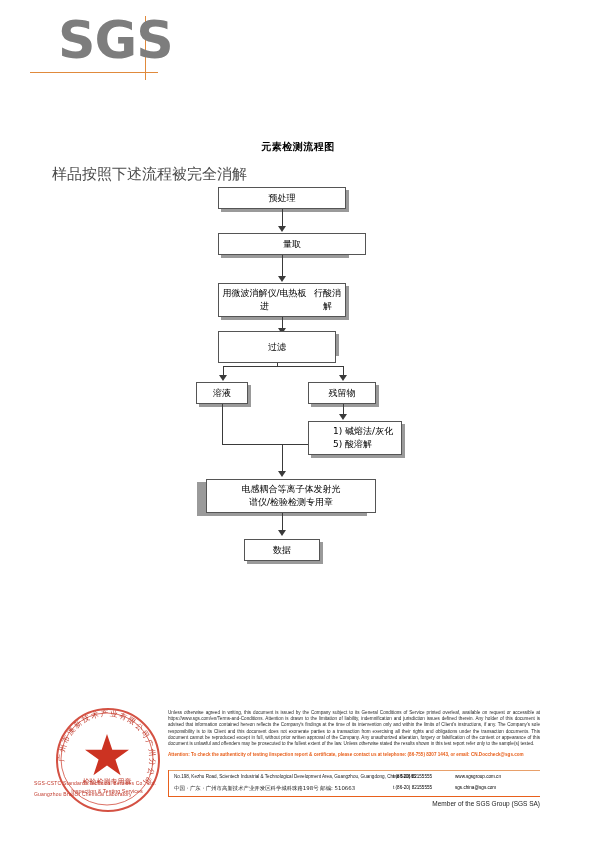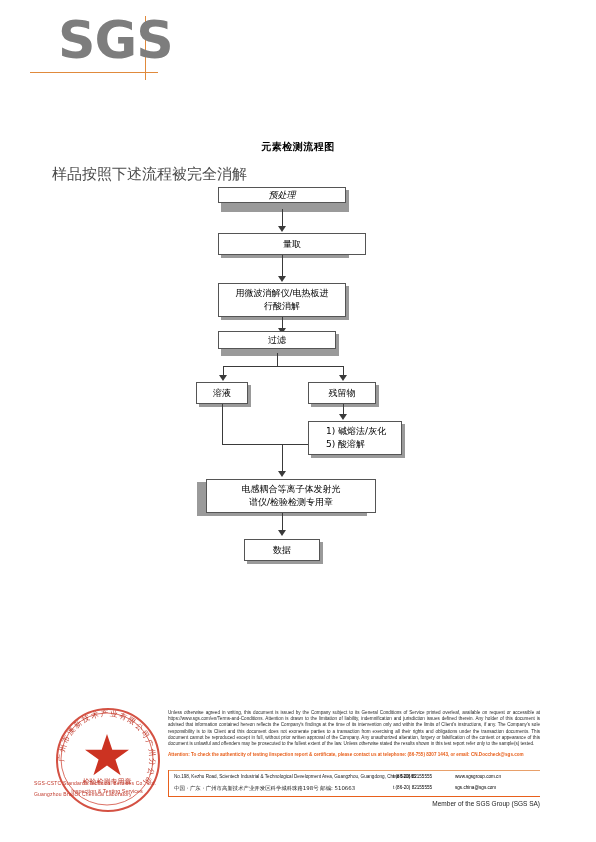--- a/index.html
+++ b/index.html
@@ -131,21 +131,21 @@
     line-height: 13px;
     text-align: center;
     display: flex;
     align-items: center;
     justify-content: center;
     color: #000;
   }
   .box.left-align {
     text-align: left;
     justify-content: flex-start;
-    padding-left: 17px;
+    padding-left: 24px;
   }
   .shadow-box {
     position: absolute;
     background: #9a9a9a;
     z-index: 0;
   }
   .box { z-index: 1; }
   .ln { position: absolute; background: #3a3a3a; z-index: 0; }
   .ln.v { width: 1px; }
   .ln.h { height: 1px; }
@@ -261,39 +261,39 @@
     <div class="logo-text">SGS</div>
   </div>
 
 
   <div class="doc-title">元素检测流程图</div>
   <div class="note">样品按照下述流程被完全消解</div>
 
   <div class="flow">
 
     <div class="shadow-box" style="left:221px;top:190px;width:128px;height:22px;"></div>
-    <div class="box" style="left:218px;top:187px;width:128px;height:16px;font-style:italic;">预处理</div>
+    <div class="box" style="left:218px;top:187px;width:128px;height:22px;">预处理</div>
     <div class="ln v" style="left:282px;top:209px;height:20px;"></div>
     <div class="arrow" style="left:278px;top:226px;"></div>
 
     <div class="shadow-box" style="left:221px;top:236px;width:128px;height:22px;"></div>
     <div class="box" style="left:218px;top:233px;width:148px;height:22px;">量取</div>
     <div class="ln v" style="left:282px;top:255px;height:24px;"></div>
     <div class="arrow" style="left:278px;top:276px;"></div>
 
     <div class="shadow-box" style="left:221px;top:286px;width:128px;height:34px;"></div>
-    <div class="box" style="left:218px;top:283px;width:128px;height:34px;flex-direction:column;">
+    <div class="box" style="left:218px;top:283px;width:128px;height:34px;flex-direction:row;">
       <span>用微波消解仪/电热板进</span>
       <span>行酸消解</span>
     </div>
     <div class="ln v" style="left:282px;top:317px;height:14px;"></div>
     <div class="arrow" style="left:278px;top:328px;"></div>
 
     <div class="shadow-box" style="left:221px;top:334px;width:118px;height:22px;"></div>
-    <div class="box" style="left:218px;top:331px;width:118px;height:18px;">过滤</div>
+    <div class="box" style="left:218px;top:331px;width:118px;height:32px;">过滤</div>
 
     <div class="ln v" style="left:277px;top:353px;height:13px;"></div>
     <div class="ln h" style="left:223px;top:366px;width:120px;"></div>
     <div class="ln v" style="left:223px;top:366px;height:12px;"></div>
     <div class="ln v" style="left:343px;top:366px;height:12px;"></div>
     <div class="arrow" style="left:219px;top:375px;"></div>
     <div class="arrow" style="left:339px;top:375px;"></div>
 
     <div class="shadow-box" style="left:199px;top:385px;width:52px;height:22px;"></div>
     <div class="box" style="left:196px;top:382px;width:52px;height:22px;">溶液</div>

